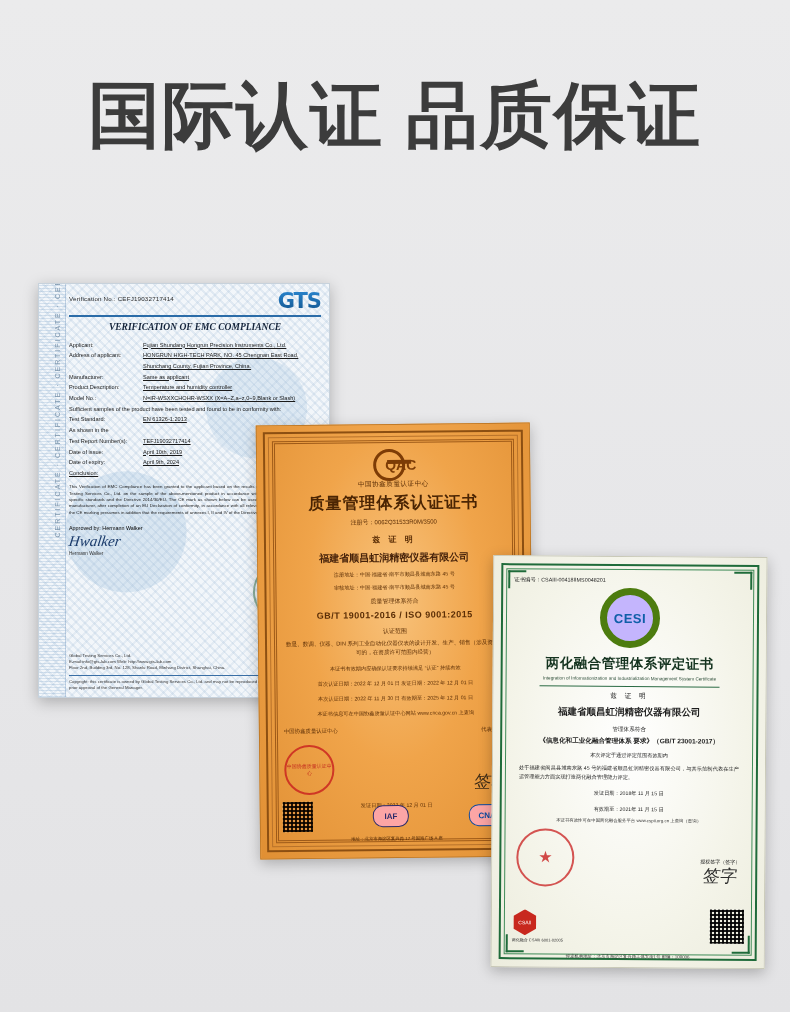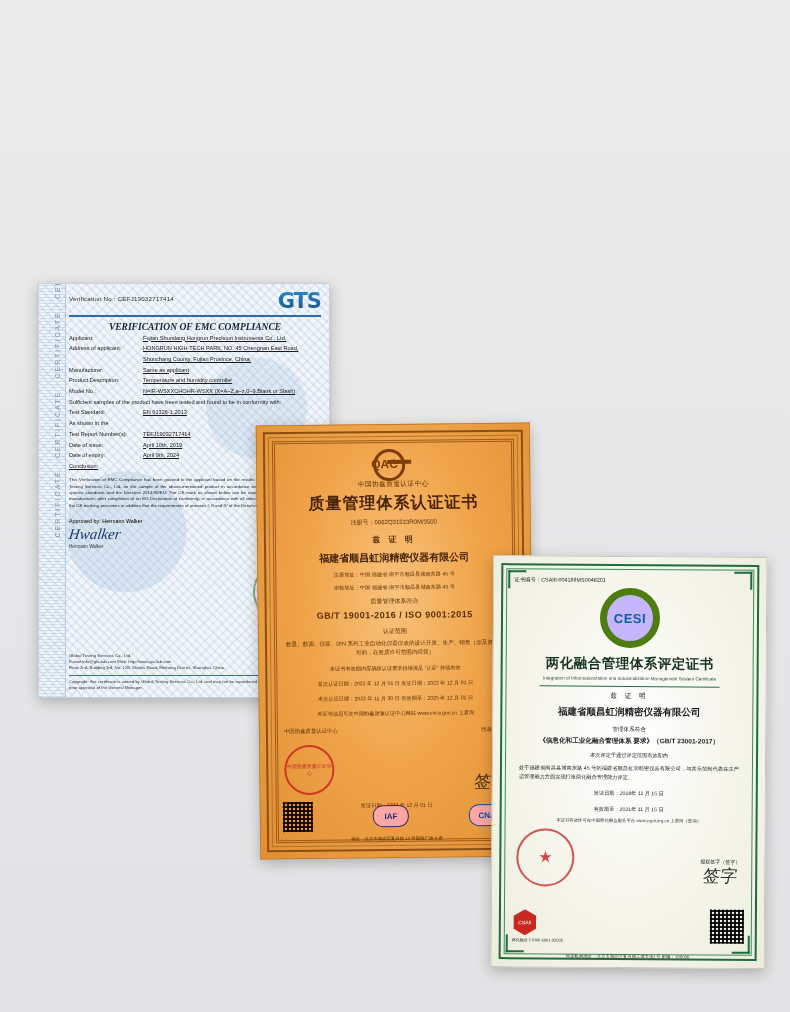--- a/index.html
+++ b/index.html
@@ -138,21 +138,21 @@
     background: #2b6ca8;
     margin: 3px 0 5px 0;
   }
   .gts-title {
     font-family: "Liberation Serif", serif;
     font-style: italic;
     font-weight: bold;
     font-size: 9.5px;
     color: #14233a;
     text-align: center;
-    margin-bottom: 2px;
+    margin-bottom: 9px;
   }
   .gts-rows { font-size: 5.6px; color: #1b1b1b; line-height: 9.2px; }
   .gts-row { display: flex; margin-bottom: 1.5px; }
   .gts-k { width: 74px; flex: 0 0 74px; }
   .gts-v { flex: 1; }
   .gts-u { text-decoration: underline; }
   .gts-para {
     font-size: 4.4px;
     line-height: 6.4px;
     color: #222;
@@ -224,21 +224,21 @@
   }
   .qac-logo .ring {
     position:absolute; left: 2px; top: 0;
     width: 26px; height: 26px; border-radius: 50%;
     border: 3px solid #7d3c06;
   }
   .qac-logo .bar {
     position:absolute; left: 16px; top: 11px; width: 24px; height: 4px; background:#7d3c06;
   }
   .qac-logo .lbl {
-    position:absolute; left: 0; top: 8px; font-size: 12px; font-weight:bold; color:#7d3c06;
+    position:absolute; left: 14px; top: 8px; font-size: 14px; font-weight:bold; color:#7d3c06;
   }
   .qac-org { font-size: 6.6px; margin-top: 3px; letter-spacing: .5px; color:#5b2e06;}
   .qac-title {
     font-family: "DejaVu Sans", sans-serif;
     font-weight: bold;
     font-size: 16px;
     letter-spacing: 1px;
     margin-top: 4px;
     color: #4a2403;
   }
@@ -367,20 +367,23 @@
   .cesi-foot {
     position:absolute; left:20px; right:20px; bottom: 8px;
     font-size: 4.4px; text-align:center; color:#333;
   }
 </style>
 </head>
 <body>
 
 <div class="page">
 
+  <div class="headline">
+    <span>国际认证</span><span class="gap"></span><span>品质保证</span>
+  </div>
 
   <div class="cert cert-gts">
     <div class="gts-guilloche"></div>
     <div class="gts-sideband">
       <div class="gts-sidetext">CERTIFICATE · CERTIFICATE · CERTIFICATE · CERTIFICATE</div>
     </div>
     <div class="gts-inner">
       <div class="gts-topline">
         <div class="gts-vno">Verification No.:  CEFJ19032717414</div>
         <div class="gts-logo">GTS</div>

